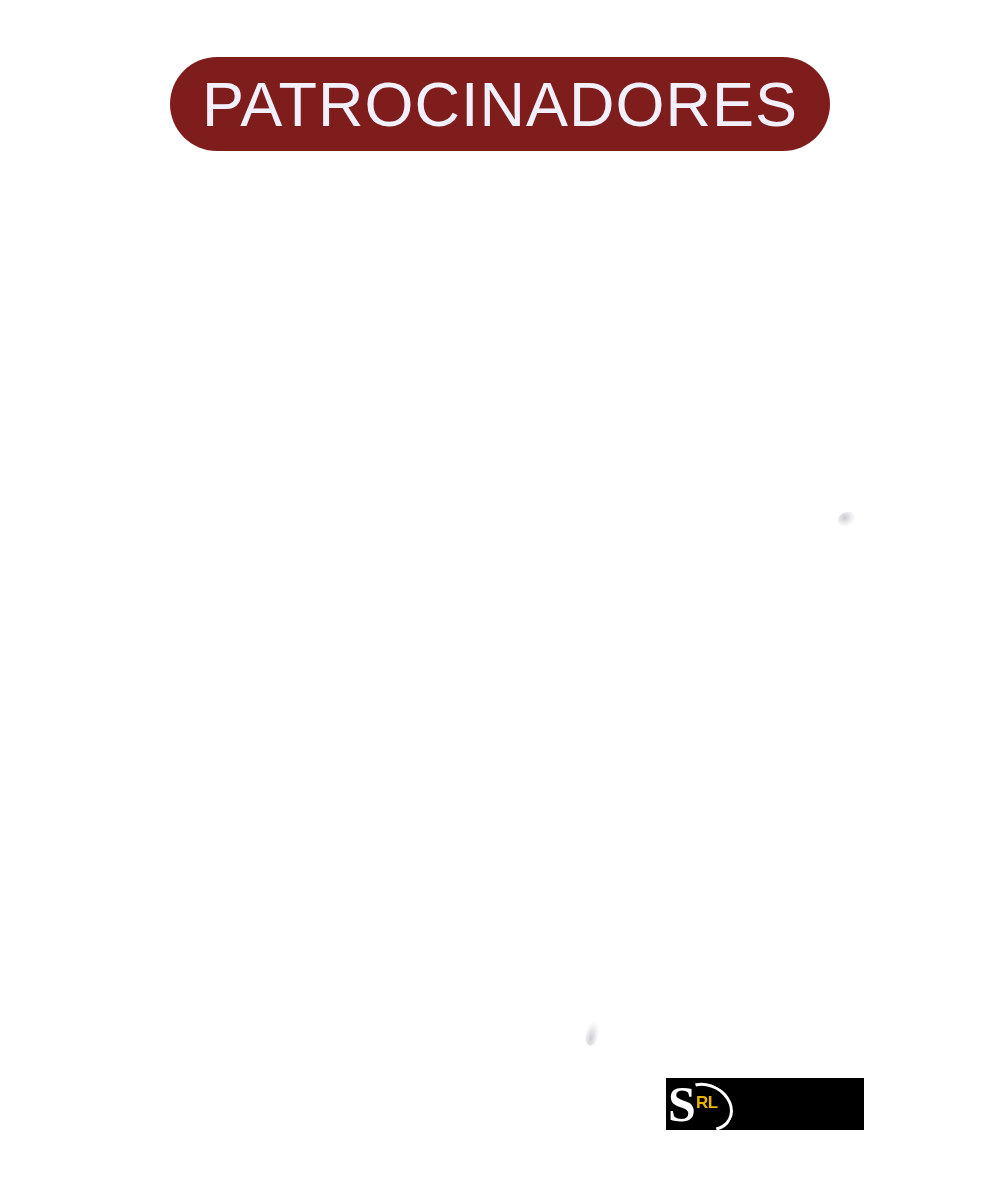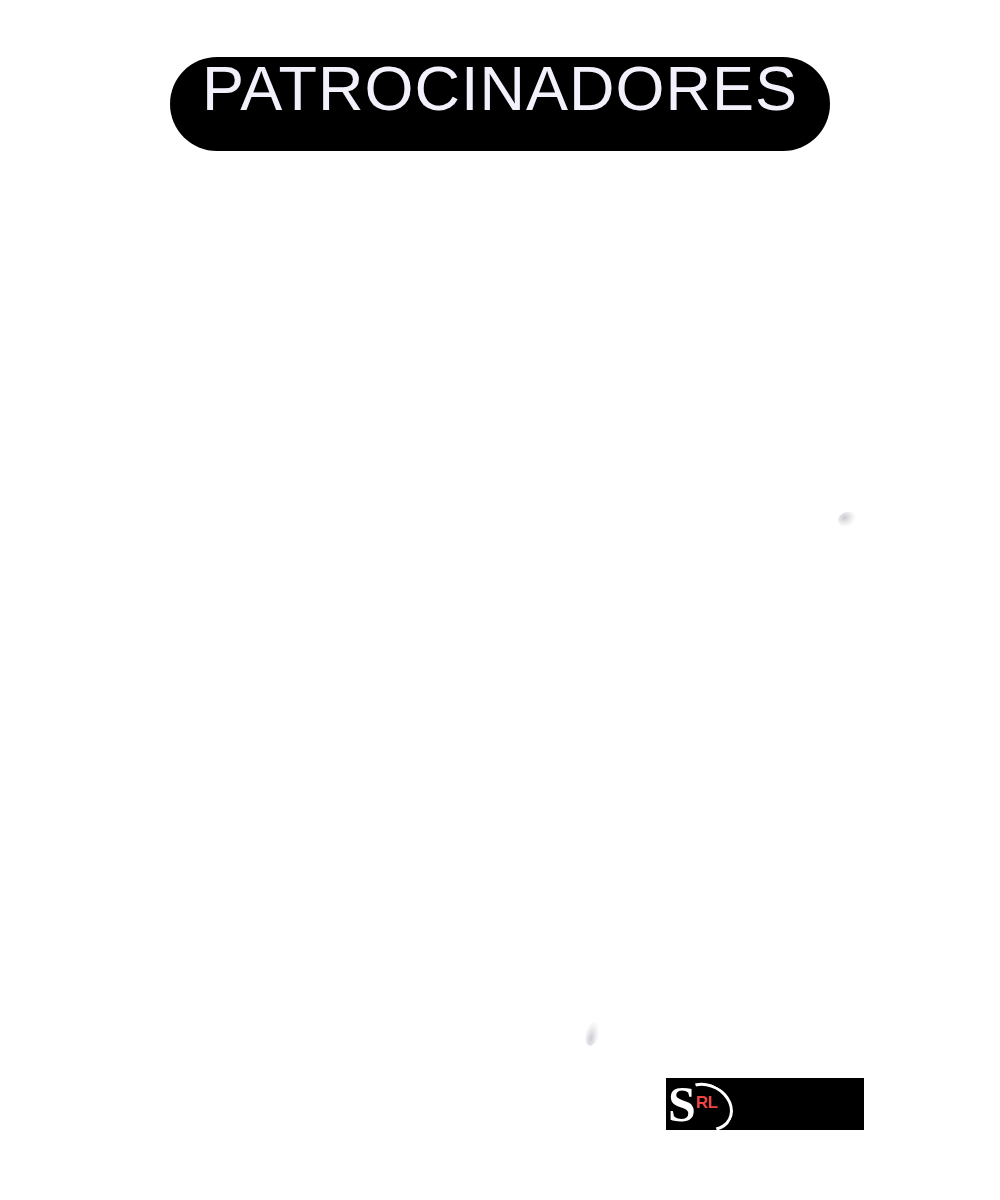--- a/index.html
+++ b/index.html
@@ -15,24 +15,24 @@
     font-family: "Liberation Sans", sans-serif;
   }
 
   
   .header-pill {
     position: absolute;
     left: 170px;
     top: 57px;
     width: 660px;
     height: 94px;
-    background: #000000;
+    background: #7f1d1d;
     border-radius: 47px;
     display: flex;
-    align-items: flex-start;
+    align-items: center;
     justify-content: center;
     box-sizing: border-box;
   }
   .header-pill .title {
     color: #f2f0fb;
     font-family: "Liberation Sans", sans-serif;
     font-size: 63px;
     font-weight: 400;
     letter-spacing: 1px;
     line-height: 1;
@@ -103,21 +103,21 @@
     font-style: normal;
   }
   
   .sponsor-logo .mark .rl-glyph {
     position: absolute;
     left: 30px;
     top: 16px;
     font-family: "Liberation Sans", sans-serif;
     font-size: 17px;
     font-weight: 700;
-    color: #ef4444;
+    color: #eab308;
     letter-spacing: -0.5px;
     line-height: 17px;
   }
   
   .sponsor-logo .mark .arc {
     position: absolute;
     left: 12px;
     top: 6px;
     width: 50px;
     height: 40px;

